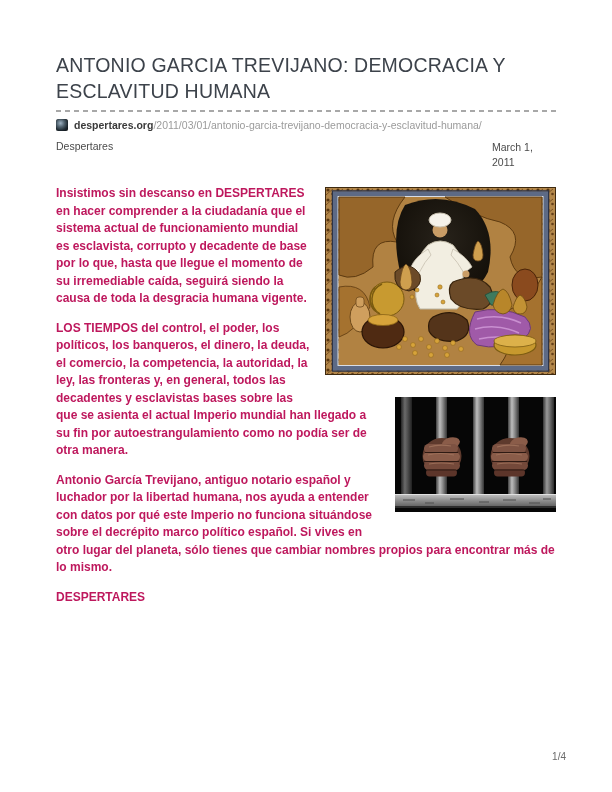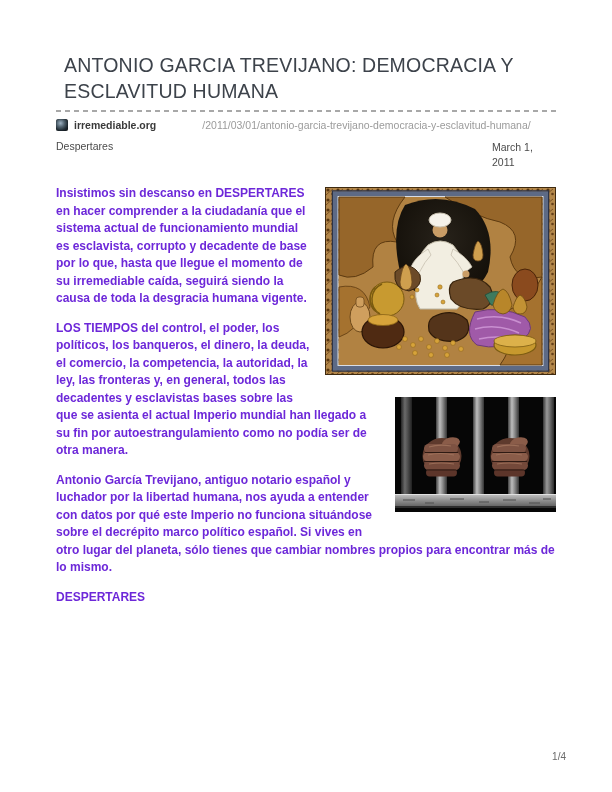--- a/index.html
+++ b/index.html
@@ -2,43 +2,43 @@
 <html><head>
 <meta charset="utf-8">
 <style>
   html,body{margin:0;padding:0;background:#fff;}
   .page{
     position:relative;width:612px;height:792px;overflow:hidden;background:#ffffff;
     font-family:"Liberation Sans","DejaVu Sans",sans-serif;
   }
   .inner{padding:0 56px;}
   h1.title{
-    margin:52px 0 0 8px;max-width:480px;
+    margin:52px 0 0 0;max-width:480px;
     font-size:19.5px;line-height:26px;font-weight:400;color:#3d434b;letter-spacing:.2px;
   }
   .dashed-divider{
     height:2px;margin-top:6px;
     background:repeating-linear-gradient(90deg,#a8a8a8 0 5px,transparent 5px 9px);
   }
   .source-row{display:flex;align-items:center;gap:6px;margin-top:7px;font-size:10.5px;}
   .favicon{
     width:12px;height:12px;border-radius:2.5px;flex:0 0 auto;
     background:radial-gradient(circle at 38% 35%,#9db1c2 0%,#51636f 35%,#222e36 65%,#0a0f13 100%);
     box-shadow:inset 0 0 1px #000;
   }
   .src-domain{font-weight:700;color:#3a3a3a;}
-  .src-path{color:#9b9b9b;font-weight:400;padding-left:46px;}
+  .src-path{color:#9b9b9b;font-weight:400;}
   .source-row a{text-decoration:none;}
   .meta-row{
     display:flex;justify-content:space-between;align-items:flex-start;
     margin-top:9px;font-size:10.5px;color:#4b4b4b;
   }
   .date{width:64px;line-height:15px;}
   .article{
-    margin-top:15px;font-size:12px;line-height:17.5px;font-weight:700;color:#6d28d9;
+    margin-top:15px;font-size:12px;line-height:17.5px;font-weight:700;color:#be185d;
   }
   .article p{margin:0 0 12px 0;}
   figure{margin:0;padding:0;}
   .fig-painting{float:right;width:231px;height:188px;margin:2px 0 22px 14px;}
   .fig-prison{float:right;clear:right;width:161px;height:115px;margin:0 0 16px 12px;}
   .fig-painting svg,.fig-prison svg{display:block;width:100%;height:100%;}
   .sig{margin-top:16px;}
   .page-number{
     position:absolute;right:46px;bottom:30px;font-size:10px;color:#6b6b6b;
   }
@@ -47,21 +47,21 @@
 <body>
 
 <div class="page">
   <div class="inner">
     <h1 class="title">ANTONIO GARCIA TREVIJANO: DEMOCRACIA Y ESCLAVITUD HUMANA</h1>
 
     <div class="dashed-divider"></div>
 
     <div class="source-row">
       <span class="favicon"></span>
-      <a href="#"><span class="src-domain">irremediable.org</span><span class="src-path">/2011/03/01/antonio-garcia-trevijano-democracia-y-esclavitud-humana/</span></a>
+      <a href="#"><span class="src-domain">despertares.org</span><span class="src-path">/2011/03/01/antonio-garcia-trevijano-democracia-y-esclavitud-humana/</span></a>
     </div>
 
     <div class="meta-row">
       <span>Despertares</span>
       <span class="date">March 1, 2011</span>
     </div>
 
     <div class="article">
 
       <figure class="fig-painting" aria-label="persian miniature painting">

